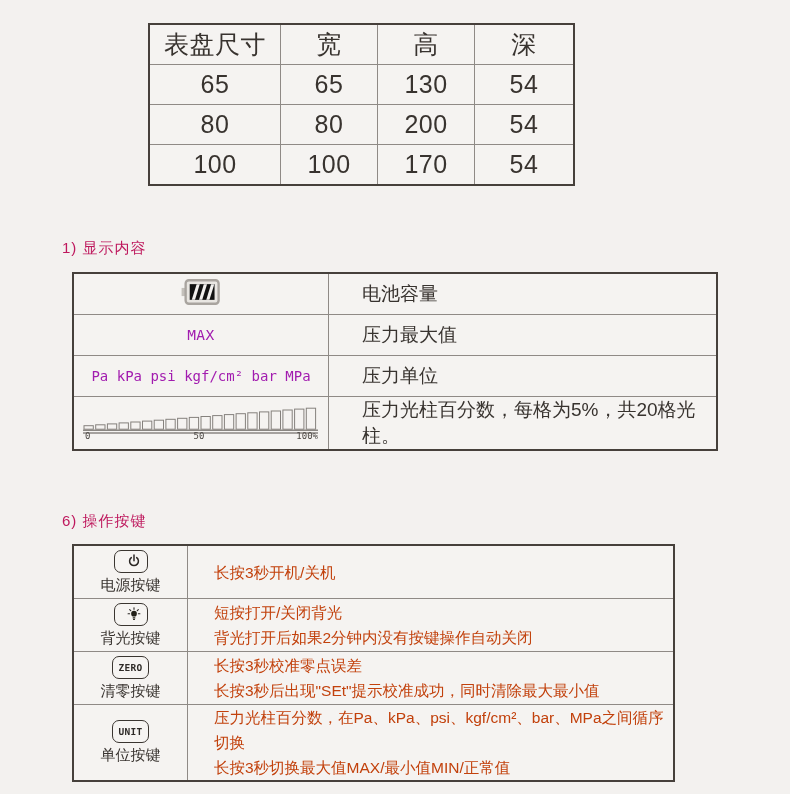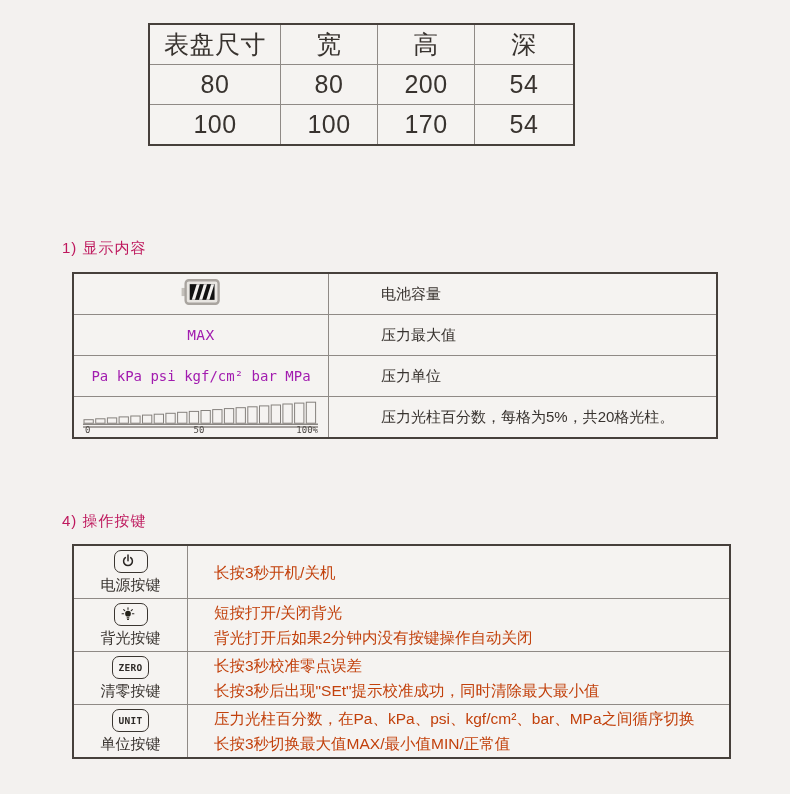--- a/index.html
+++ b/index.html
@@ -29,36 +29,36 @@
   #heading-1{left:62px;top:239px;}
   #heading-2{left:62px;top:512px;}
 
   
   #display-table{left:72px;top:272px;}
   #display-table table{border:2px solid #46403b;width:646px;}
   #display-table td{
     border:1px solid #8f8a86;height:40px;vertical-align:middle;padding:0;
   }
   #display-table .sym{width:254px;text-align:center;}
-  #display-table .desc{padding-left:52px;font-size:15px;}
+  #display-table .desc{padding-left:33px;font-size:19px;}
   .mono{font-family:"DejaVu Sans Mono","Liberation Mono",monospace;}
   .sym-text{font-size:14.5px;letter-spacing:.5px;color:#a21caf;}
   .units-text{font-size:14px;letter-spacing:0;}
 
   
   #op-table{left:72px;top:544px;}
-  #op-table table{border:2px solid #46403b;width:659px;}
+  #op-table table{border:2px solid #46403b;width:603px;}
   #op-table td{border:1px solid #8f8a86;height:52px;vertical-align:middle;padding:0;}
   #op-table .keycell{width:113px;text-align:center;}
   #op-table .desc{padding-left:26px;}
   .cellwrap{display:flex;flex-direction:column;justify-content:center;height:100%;}
   .op-line{font-size:15.5px;line-height:25px;color:#c2410c;}
   .key-label{font-size:15px;margin-top:3px;color:#38332f;}
   .btn-key{
-    display:inline-flex;align-items:center;justify-content:flex-start;
+    display:inline-flex;align-items:center;justify-content:flex-end;
     min-width:22px;height:21px;padding:0 5px;
     border:1.6px solid #3a3530;border-radius:7px;background:#f6f4f2;
     margin:0 auto;
   }
   .btn-key-text{
     font-family:"DejaVu Sans Mono","Liberation Mono",monospace;
     font-size:9.5px;font-weight:bold;letter-spacing:.3px;color:#2e2a27;
   }
   .keywrap{display:flex;flex-direction:column;align-items:center;justify-content:center;height:100%;}
 
@@ -71,20 +71,26 @@
 <body>
 
 <div class="abs" id="size-table">
   <table>
     <tbody>
         <tr>
       <td class="c0">表盘尺寸</td>
       <td class="c1">宽</td>
       <td class="c2">高</td>
       <td class="c3">深</td>
+    </tr>
+    <tr>
+      <td>65</td>
+      <td>65</td>
+      <td>130</td>
+      <td>54</td>
     </tr>
     <tr>
       <td>80</td>
       <td>80</td>
       <td>200</td>
       <td>54</td>
     </tr>
     <tr>
       <td>100</td>
       <td>100</td>
@@ -161,21 +167,21 @@
             <text x="236" y="35.5" text-anchor="end">100%</text>
           </svg>
         </span>
       </td>
       <td class="desc">压力光柱百分数，每格为5%，共20格光柱。</td>
     </tr>
   </tbody>
     </table>
 </div>
 
-<div class="abs section-heading" id="heading-2">4) 操作按键</div>
+<div class="abs section-heading" id="heading-2">6) 操作按键</div>
 
 <div class="abs" id="op-table">
   <table>
     <tbody>
         <tr>
       <td class="keycell">
         <div class="keywrap">
           <span class="btn-key">
             <svg width="16" height="15" viewBox="0 0 20 19">
               <path d="M6.6,4.6 A 5.6,5.6 0 1 0 13.4,4.6" fill="none" stroke="#2b2724" stroke-width="1.9" stroke-linecap="round"></path>

